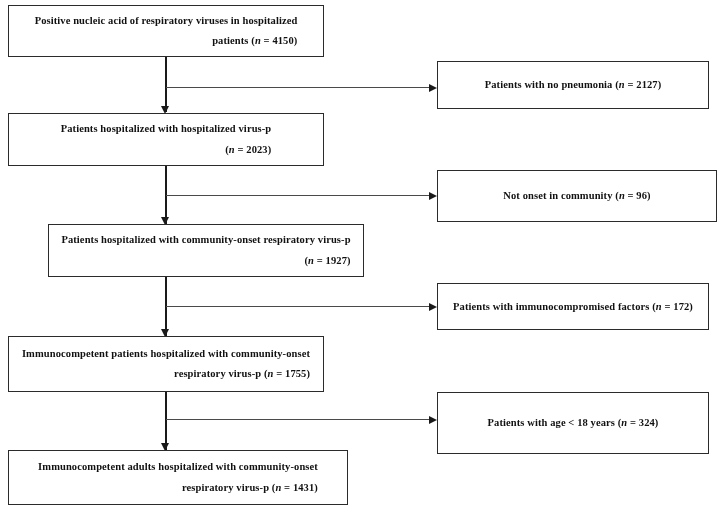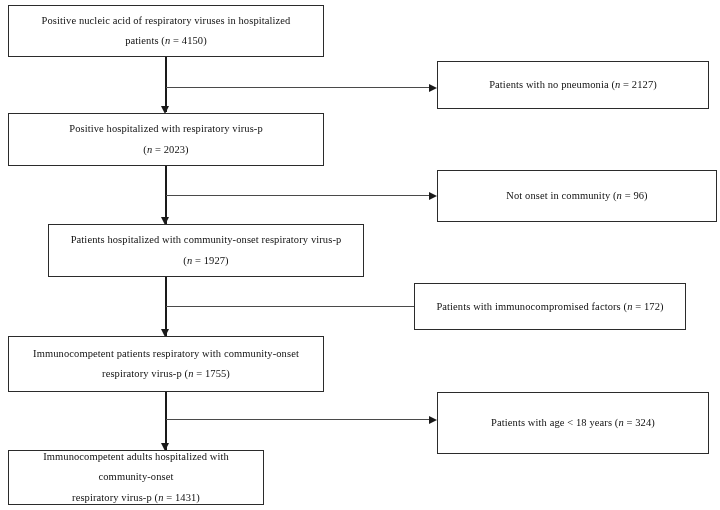--- a/index.html
+++ b/index.html
@@ -23,26 +23,27 @@
     border: 1.5px solid #2b2b2b;
     background: #ffffff;
     display: flex;
     align-items: center;
     justify-content: center;
     text-align: center;
     padding: 4px 8px;
   }
   .box-text {
     font-family: "Liberation Serif", "DejaVu Serif", serif;
-    font-weight: normal;
+    font-weight: bold;
     font-size: 10.5px;
     line-height: 1.95;
     color: #111111;
     letter-spacing: 0.1px;
     white-space: pre-line;
+    text-align: right;
   }
   .box-text.single {
     line-height: 1.3;
   }
   .v-line {
     position: absolute;
     width: 1.6px;
     background: #1a1a1a;
   }
   .h-line {
@@ -83,21 +84,21 @@
   <div class="v-line" style="left:165px; top:57px; height:55px;"></div>
   <div class="arrow-down" style="left:161px; top:106px;"></div>
   <div class="h-line" style="left:166px; top:87px; width:265px;"></div>
   <div class="arrow-right" style="left:429px; top:83.5px;"></div>
 
   <div class="box" style="left:437px; top:61px; width:272px; height:48px;">
     <div class="box-text single">Patients with no pneumonia (<span class="ital">n</span> = 2127)</div>
   </div>
 
   <div class="box" style="left:8px; top:113px; width:316px; height:53px;">
-    <div class="box-text"><span>Positive hospitalized with respiratory virus-p</span>
+    <div class="box-text"><span>Patients hospitalized with hospitalized virus-p</span>
 <span>(<span class="ital">n</span> = 2023)</span></div>
   </div>
 
   <div class="v-line" style="left:165px; top:166px; height:58px;"></div>
   <div class="arrow-down" style="left:161px; top:217px;"></div>
   <div class="h-line" style="left:166px; top:195px; width:265px;"></div>
   <div class="arrow-right" style="left:429px; top:191.5px;"></div>
 
   <div class="box" style="left:437px; top:170px; width:280px; height:52px;">
     <div class="box-text single">Not onset in community (<span class="ital">n</span> = 96)</div>
@@ -106,36 +107,36 @@
   <div class="box" style="left:8px; top:224px; width:316px; height:53px;margin-left:40px;">
     <div class="box-text"><span>Patients hospitalized with community-onset respiratory virus-p</span>
 <span>(<span class="ital">n</span> = 1927)</span></div>
   </div>
 
   <div class="v-line" style="left:165px; top:277px; height:59px;"></div>
   <div class="arrow-down" style="left:161px; top:329px;"></div>
   <div class="h-line" style="left:166px; top:306px; width:265px;"></div>
   <div class="arrow-right" style="left:429px; top:302.5px;"></div>
 
-  <div class="box" style="left:414px; top:283px; width:272px; height:47px;">
+  <div class="box" style="left:437px; top:283px; width:272px; height:47px;">
     <div class="box-text single">Patients with immunocompromised factors (<span class="ital">n</span> = 172)</div>
   </div>
 
   <div class="box" style="left:8px; top:336px; width:316px; height:56px;">
-    <div class="box-text"><span>Immunocompetent patients respiratory with community-onset</span>
+    <div class="box-text"><span>Immunocompetent patients hospitalized with community-onset</span>
 <span>respiratory virus-p (<span class="ital">n</span> = 1755)</span></div>
   </div>
 
   <div class="v-line" style="left:165px; top:392px; height:58px;"></div>
   <div class="arrow-down" style="left:161px; top:443px;"></div>
   <div class="h-line" style="left:166px; top:419px; width:265px;"></div>
   <div class="arrow-right" style="left:429px; top:415.5px;"></div>
 
   <div class="box" style="left:437px; top:392px; width:272px; height:62px;">
     <div class="box-text single">Patients with age &lt; 18 years (<span class="ital">n</span> = 324)</div>
   </div>
 
-  <div class="box" style="left:8px; top:450px; width:256px; height:55px;">
+  <div class="box" style="left:8px; top:450px; width:340px; height:55px;">
     <div class="box-text"><span>Immunocompetent adults hospitalized with community-onset</span>
 <span>respiratory virus-p (<span class="ital">n</span> = 1431)</span></div>
   </div>
 
 </div>
 
 </body></html>

